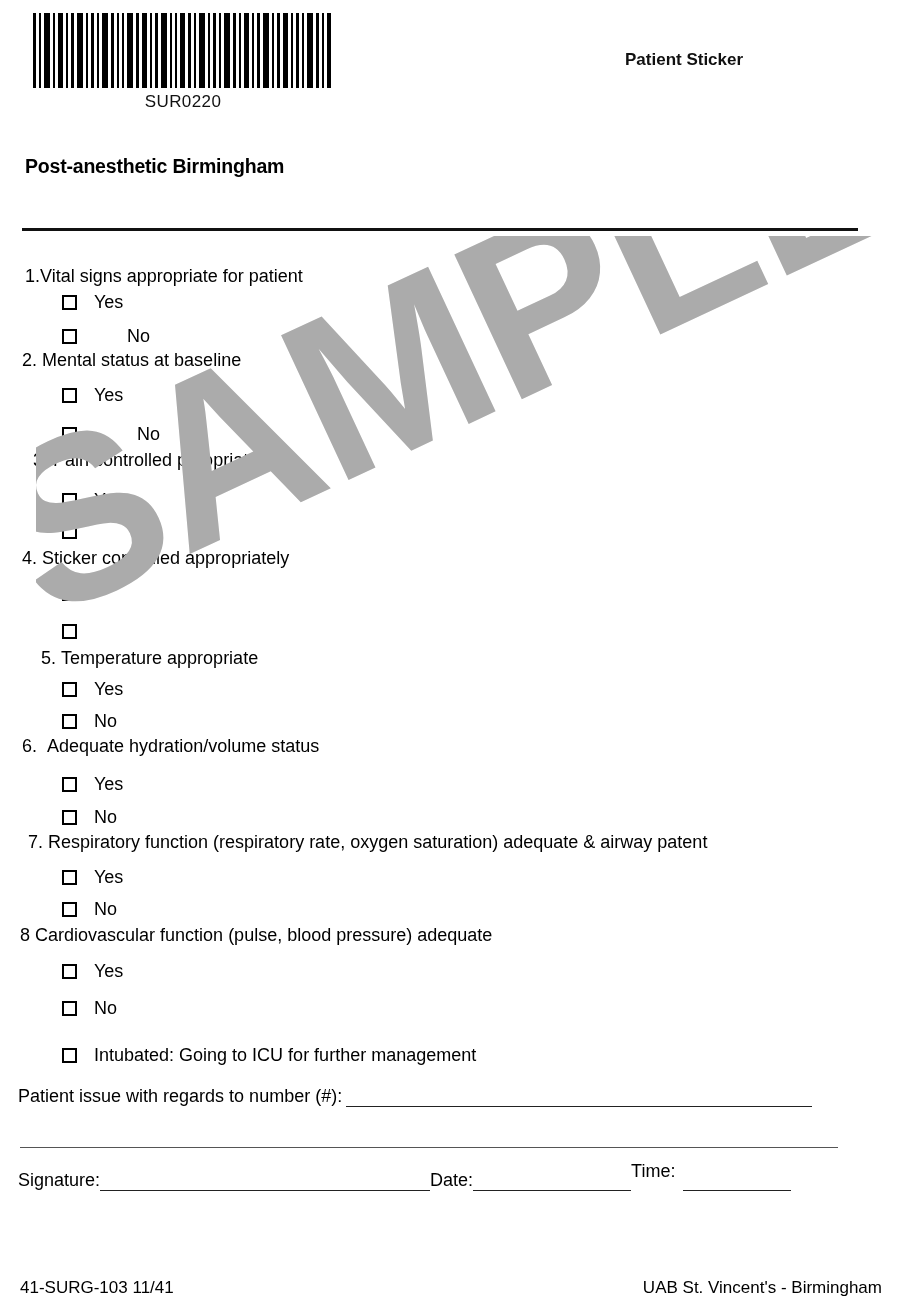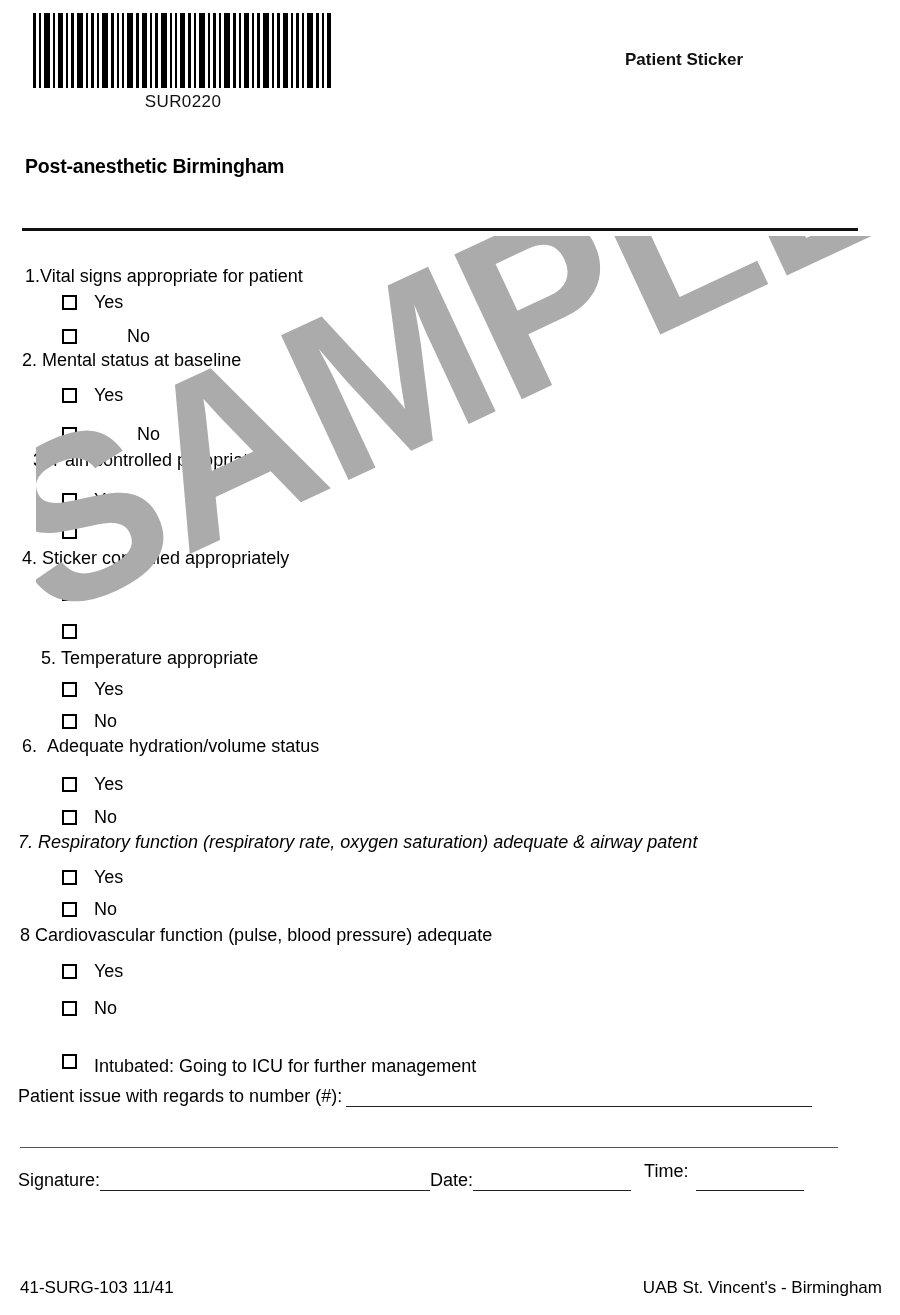--- a/index.html
+++ b/index.html
@@ -140,21 +140,21 @@
     vertical-align: bottom;
   }
   .line-sig  { width: 330px; }
   .line-date { width: 158px; }
   .line-time { width: 108px; margin-left: 8px; }
   .time-label {
     display: inline-block;
     vertical-align: bottom;
     position: relative;
     top: -9px;
-    margin-left: 13px;
+    margin-left: 0;
   }
 
   
   .footer-left {
     position: absolute;
     left: 20px;
     top: 1278px;
     font-size: 17px;
     color: #000;
   }
@@ -317,21 +317,21 @@
     </div>
     <div class="opt" style="position:absolute; left:62px; top:512px;">
       <span class="checkbox"></span>
       <span class="lbl" style="margin-left:17px;">Yes</span>
     </div>
     <div class="opt" style="position:absolute; left:62px; top:545px;">
       <span class="checkbox"></span>
       <span class="lbl" style="margin-left:17px;">No</span>
     </div>
 
-    <div class="question" style="position:absolute; left:18px; top:570px;font-style:italic;">
+    <div class="question" style="position:absolute; left:28px; top:570px;">
       <span>7.</span>&nbsp;<span>Respiratory function (respiratory rate, oxygen saturation) adequate &amp; airway patent</span>
     </div>
     <div class="opt" style="position:absolute; left:62px; top:605px;">
       <span class="checkbox"></span>
       <span class="lbl" style="margin-left:17px;">Yes</span>
     </div>
     <div class="opt" style="position:absolute; left:62px; top:637px;">
       <span class="checkbox"></span>
       <span class="lbl" style="margin-left:17px;">No</span>
     </div>
@@ -343,21 +343,21 @@
       <span class="checkbox"></span>
       <span class="lbl" style="margin-left:17px;">Yes</span>
     </div>
     <div class="opt" style="position:absolute; left:62px; top:736px;">
       <span class="checkbox"></span>
       <span class="lbl" style="margin-left:17px;">No</span>
     </div>
 
     <div class="opt" style="position:absolute; left:62px; top:783px;">
       <span class="checkbox"></span>
-      <span class="lbl" style="margin-left:17px;margin-top:11px;">Intubated: Going to ICU for further management</span>
+      <span class="lbl" style="margin-left:17px;">Intubated: Going to ICU for further management</span>
     </div>
   </div>
 
   <div class="issue-row">
     <span>Patient issue with regards to number (#):</span>
     <span class="issue-line"></span>
   </div>
 
   <div class="rule-mid"></div>
 

